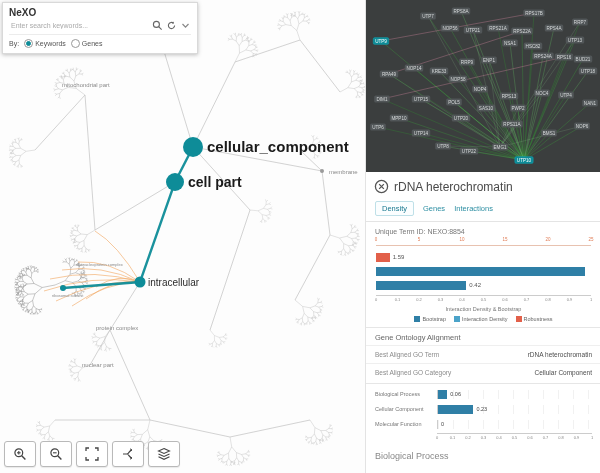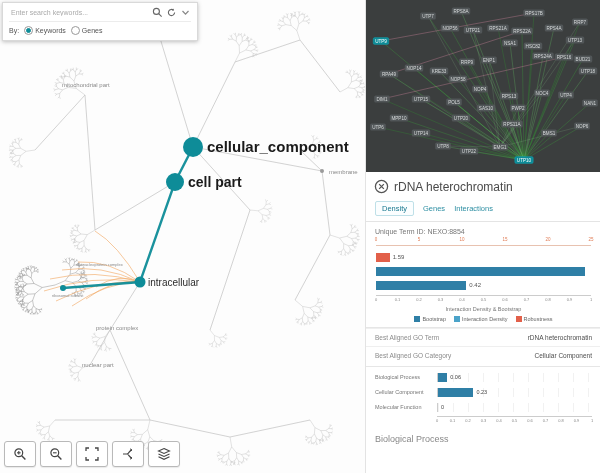--- a/index.html
+++ b/index.html
@@ -105,20 +105,21 @@
         <text x="148" y="286" font-size="10" fill="#2b2b2b" font-weight="500">intracellular</text>
         <text x="62" y="87" font-size="6" fill="#8a8a8a">mitochondrial part</text>
         <text x="329" y="174" font-size="6" fill="#8a8a8a">membrane</text>
         <text x="96" y="330" font-size="6" fill="#8a8a8a">protein complex</text>
         <text x="82" y="367" font-size="6" fill="#8a8a8a">nuclear part</text>
         <text x="76" y="266" font-size="4" fill="#8a8a8a">ribonucleoprotein complex</text>
         <text x="52" y="297" font-size="4" fill="#8a8a8a">ribosomal subunit</text>
       </svg>
 
     <div class="search-card">
+      <div class="brand">NeXO</div>
       <div class="search-row">
         <input type="text" placeholder="Enter search keywords..." style="">
         <svg class="mini-icon" viewBox="0 0 11 11">
             <circle cx="4.4" cy="4.4" r="3" fill="none" stroke="#666" stroke-width="1.1"></circle>
             <line x1="6.7" y1="6.7" x2="9.6" y2="9.6" stroke="#666" stroke-width="1.1"></line>
           </svg>
         <svg class="mini-icon" viewBox="0 0 11 11">
             <path d="M8.6 5.5a3.1 3.1 0 1 1-1-2.3" fill="none" stroke="#666" stroke-width="1.1"></path>
             <path d="M7.2 1.4 L8 3.4 L5.9 3.6 Z" fill="#666"></path>
           </svg>
@@ -474,20 +475,21 @@
           </div>
         <div class="axis-caption">Interaction Density &amp; Bootstrap</div>
         <div class="legend" id="rb-legend">
             <span><span class="sw" style="background: rgb(47, 127, 166);"></span>Bootstrap</span>
             <span><span class="sw" style="background: rgb(75, 163, 201);"></span>Interaction Density</span>
             <span><span class="sw" style="background: rgb(226, 96, 74);"></span>Robustness</span>
           </div>
       </div>
 
       <div class="hr"></div>
+      <div class="go-heading">Gene Ontology Alignment</div>
 
       <div class="go-info-row">
         <span class="go-info-label">Best Aligned GO Term</span>
         <span class="go-info-value">rDNA heterochromatin</span>
       </div>
       <div class="go-info-row">
         <span class="go-info-label">Best Aligned GO Category</span>
         <span class="go-info-value">Cellular Component</span>
       </div>
       <div class="hr"></div>

